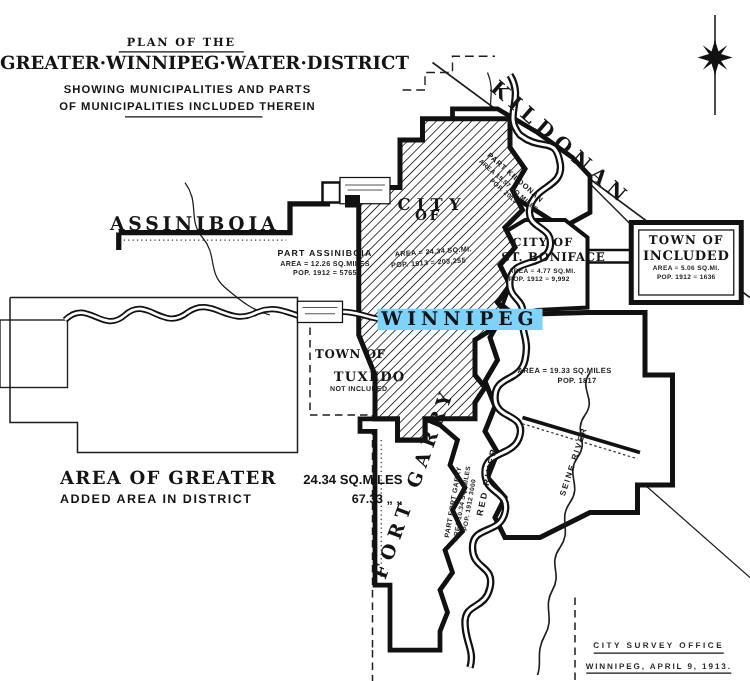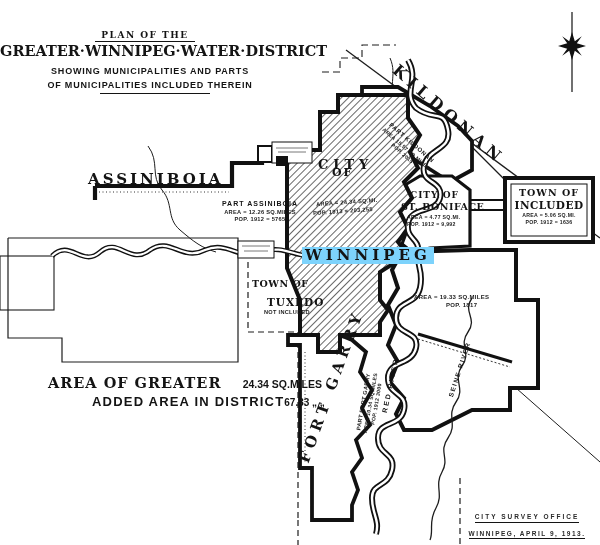--- a/index.html
+++ b/index.html
@@ -156,21 +156,21 @@
 
   <div class="lbl sans" style="left:381px;top:412px;font-size:7px;letter-spacing:2px;transform:rotate(-78deg);transform-origin:left top;">RED RIVER</div>
   <div class="lbl sans" style="left:448px;top:396px;font-size:6.5px;letter-spacing:1.5px;transform:rotate(-72deg);transform-origin:left top;">SEINE RIVER</div>
 
   <div class="lbl" style="left:48px;top:376px;width:274px;">
     <div class="legend-row">
       <span class="serif" style="font-size:14.5px;letter-spacing:1px;">AREA OF GREATER</span>
       <span class="sans" style="font-size:10.5px;">24.34 SQ.MILES</span>
     </div>
     <div class="legend-row" style="margin-top:4px;">
-      <span class="sans" style="font-size:13px;letter-spacing:1.2px;margin-left:44px;">ADDED AREA IN DISTRICT</span>
+      <span class="sans" style="font-size:10px;letter-spacing:1.2px;">ADDED AREA IN DISTRICT</span>
       <span class="sans" style="font-size:10px;">67.33 „   „</span>
     </div>
   </div>
 
   <div class="lbl ctr" style="left:460px;top:506px;width:134px;">
     <div class="sans underl" style="font-size:6.5px;letter-spacing:2px;display:inline-block;color:#2a2a2a;">CITY SURVEY OFFICE</div><br>
     <div class="sans underl" style="font-size:6.5px;letter-spacing:1.5px;display:inline-block;margin-top:3px;color:#2a2a2a;">WINNIPEG, APRIL 9, 1913.</div>
   </div>
 
 </div>

